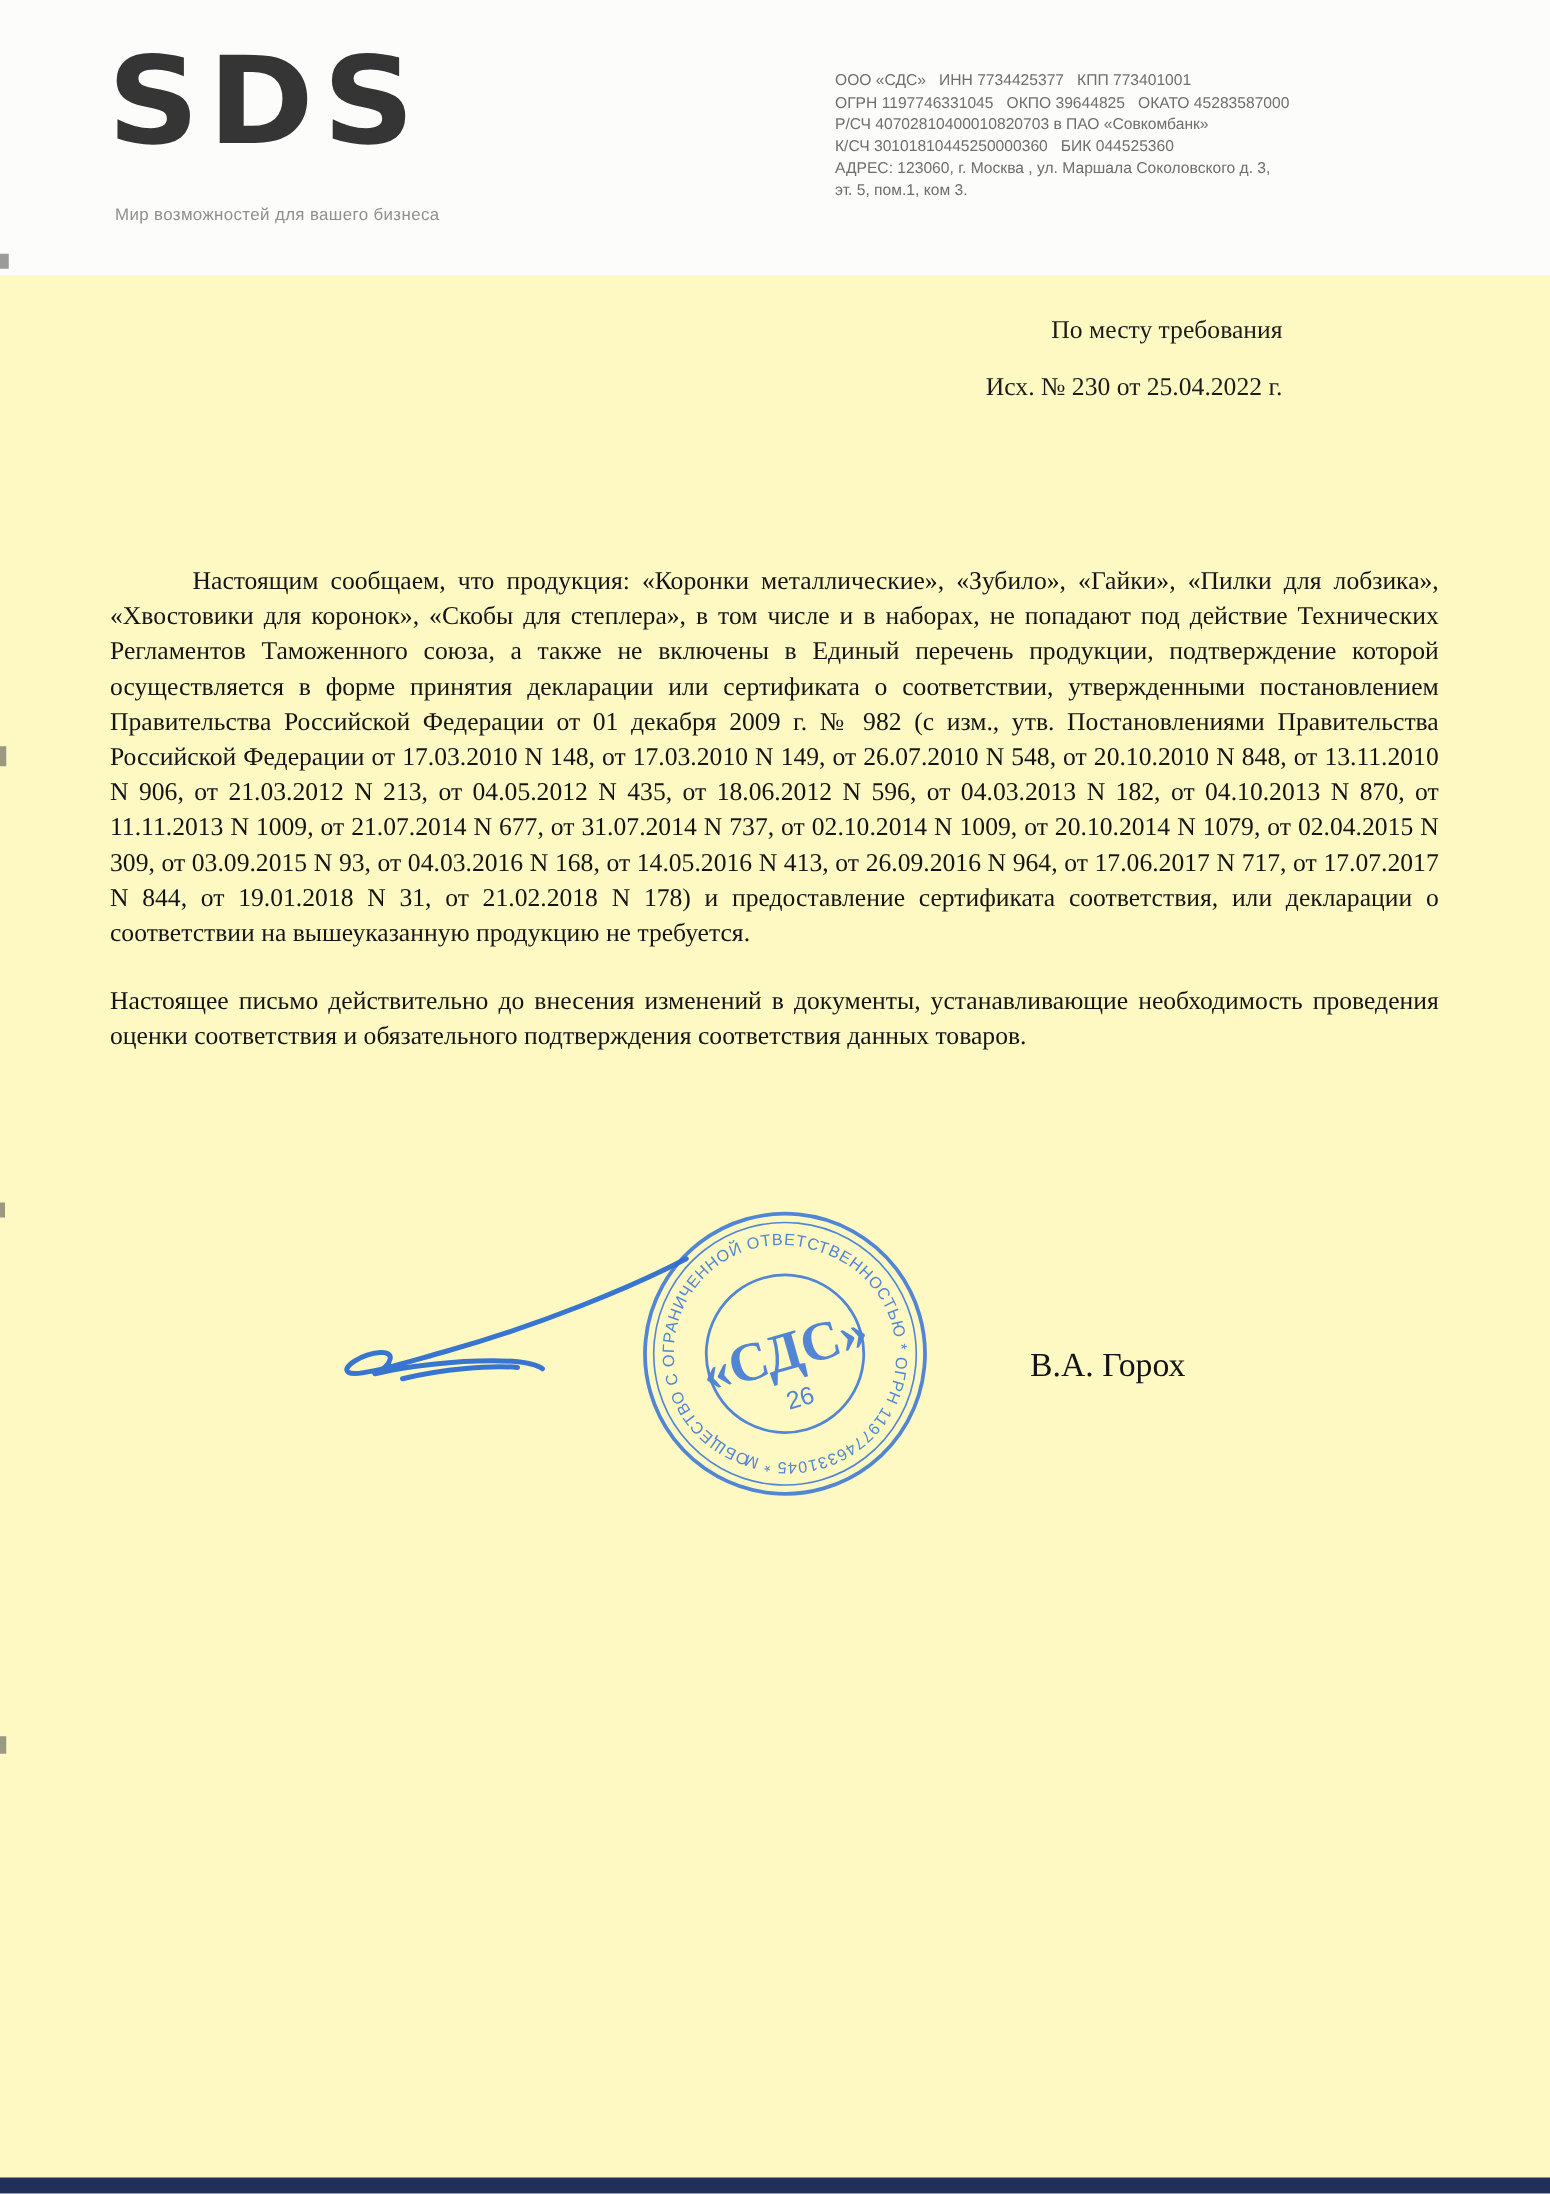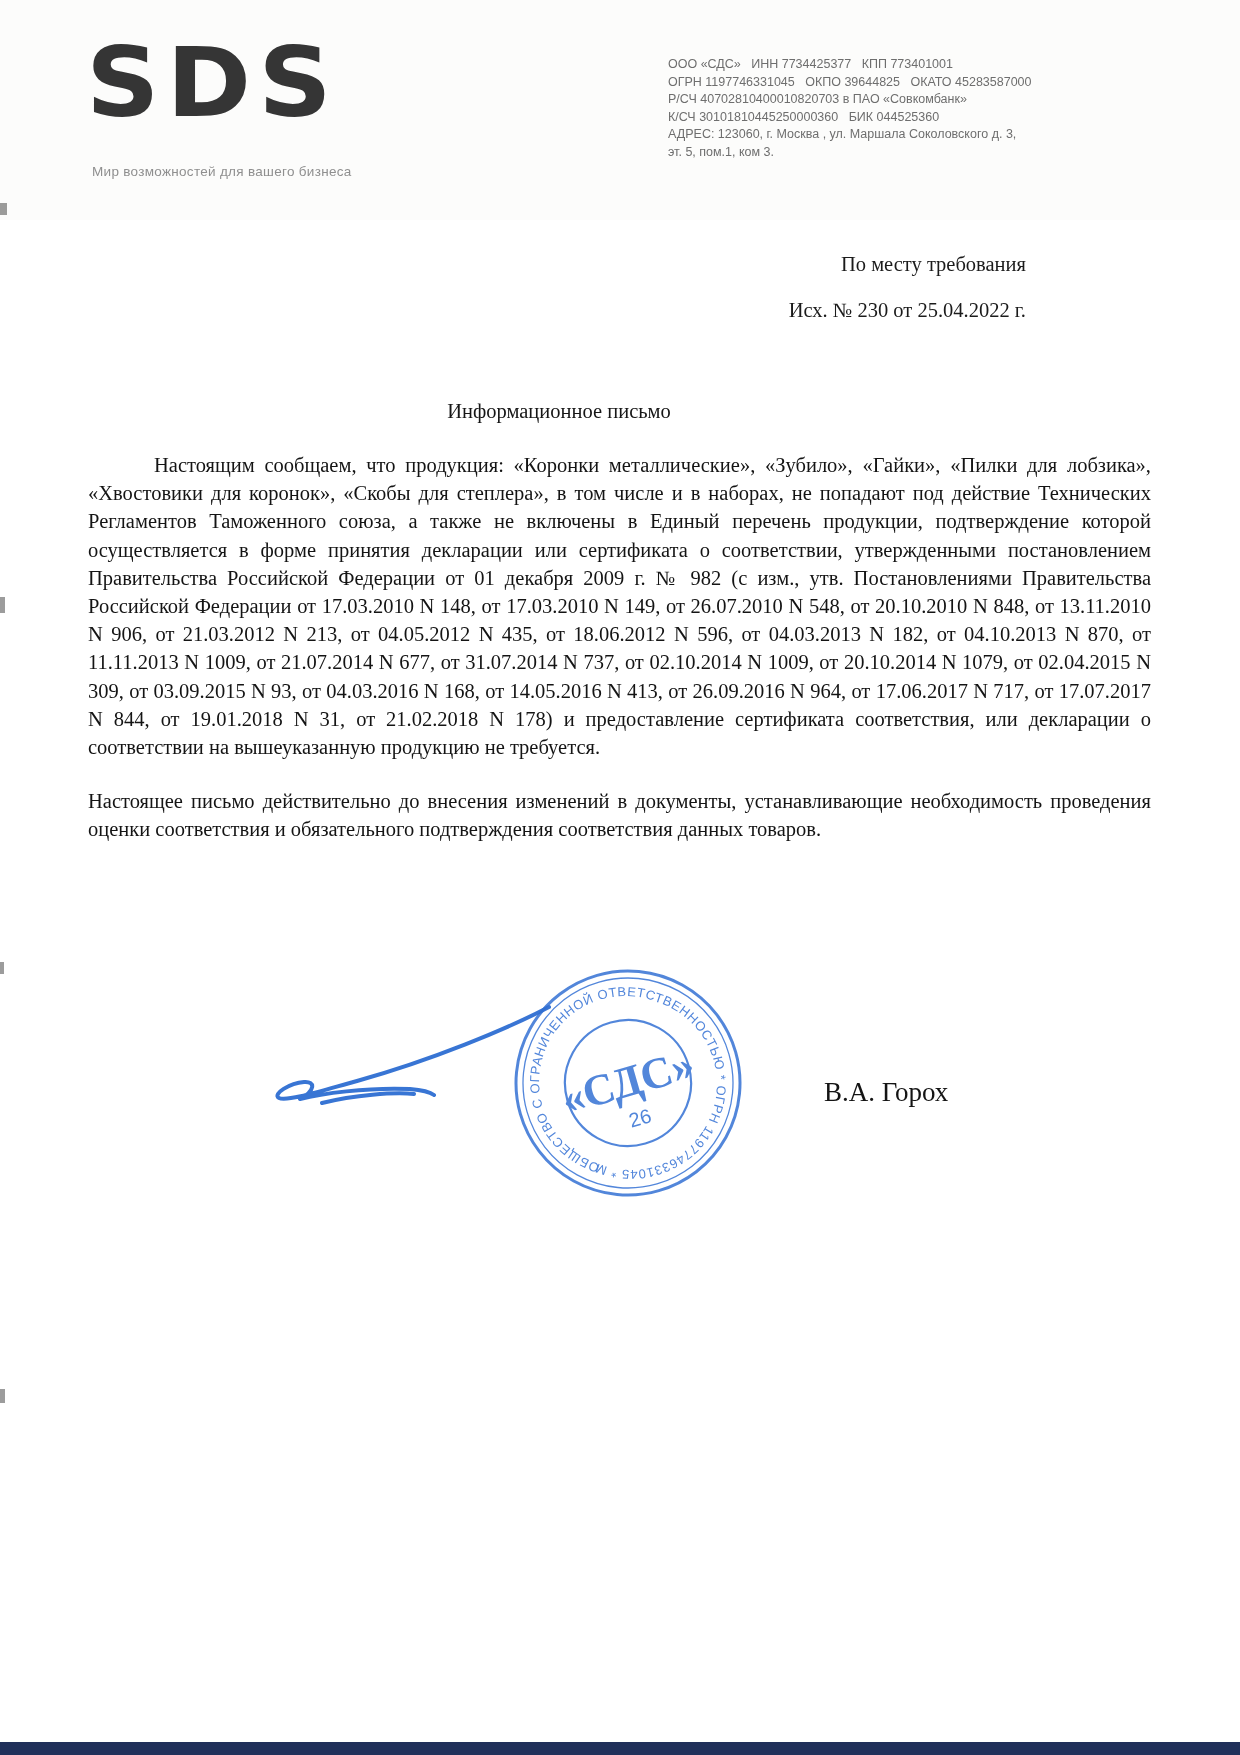--- a/index.html
+++ b/index.html
@@ -4,21 +4,21 @@
 <title>Scanned Letter</title>
 <style>
   * { margin:0; padding:0; box-sizing:border-box; }
   html,body { background:#e9e9e9; }
   body { font-family:"Liberation Serif", serif; }
 
   .page {
     position:relative;
     width:1240px; height:1755px;
     margin:0 auto;
-    background:#ffffff;
+    background:#fef9c3;
     overflow:hidden;
   }
 
   .letterhead-band {
     position:absolute; top:0; left:0; width:100%; height:220px;
     background:#fcfcfb;
   }
 
   .logo-text {
     position:absolute; top:34px; left:86px;
@@ -115,21 +115,20 @@
     <div class="detail-line">ОГРН 1197746331045   ОКПО 39644825   ОКАТО 45283587000</div>
     <div class="detail-line">Р/СЧ 40702810400010820703 в ПАО «Совкомбанк»</div>
     <div class="detail-line">К/СЧ 30101810445250000360   БИК 044525360</div>
     <div class="detail-line">АДРЕС: 123060, г. Москва , ул. Маршала Соколовского д. 3,</div>
     <div class="detail-line">эт. 5, пом.1, ком 3.</div>
   </div>
 
   <div class="recipient-line">По месту требования</div>
   <div class="reference-line">Исх. № 230 от 25.04.2022 г.</div>
 
-  <h1 class="doc-title">Информационное письмо</h1>
 
   <div class="letter-body">
     <p class="para-first">Настоящим сообщаем, что продукция: «Коронки металлические», «Зубило», «Гайки», «Пилки для лобзика», «Хвостовики для коронок», «Скобы для степлера», в том числе и в наборах, не попадают под действие Технических Регламентов Таможенного союза, а также не включены в Единый перечень продукции, подтверждение которой осуществляется в форме принятия декларации или сертификата о соответствии, утвержденными постановлением Правительства Российской Федерации от 01 декабря 2009 г. № 982 (с изм., утв. Постановлениями Правительства Российской Федерации от 17.03.2010 N 148, от 17.03.2010 N 149, от 26.07.2010 N 548, от 20.10.2010 N 848, от 13.11.2010 N 906, от 21.03.2012 N 213, от 04.05.2012 N 435, от 18.06.2012 N 596, от 04.03.2013 N 182, от 04.10.2013 N 870, от 11.11.2013 N 1009, от 21.07.2014 N 677, от 31.07.2014 N 737, от 02.10.2014 N 1009, от 20.10.2014 N 1079, от 02.04.2015 N 309, от 03.09.2015 N 93, от 04.03.2016 N 168, от 14.05.2016 N 413, от 26.09.2016 N 964, от 17.06.2017 N 717, от 17.07.2017 N 844, от 19.01.2018 N 31, от 21.02.2018 N 178) и предоставление сертификата соответствия, или декларации о соответствии на вышеуказанную продукцию не требуется.</p>
     <p class="para-second">Настоящее письмо действительно до внесения изменений в документы, устанавливающие необходимость проведения оценки соответствия и обязательного подтверждения соответствия данных товаров.</p>
   </div>
 
 
   <svg class="stamp-svg" width="256" height="256" viewBox="0 0 256 256">
     <g transform="rotate(-16 128 128)" fill="none" opacity="0.88">
       <circle cx="128" cy="128" r="112" stroke="#3b76d6" stroke-width="3"></circle>

